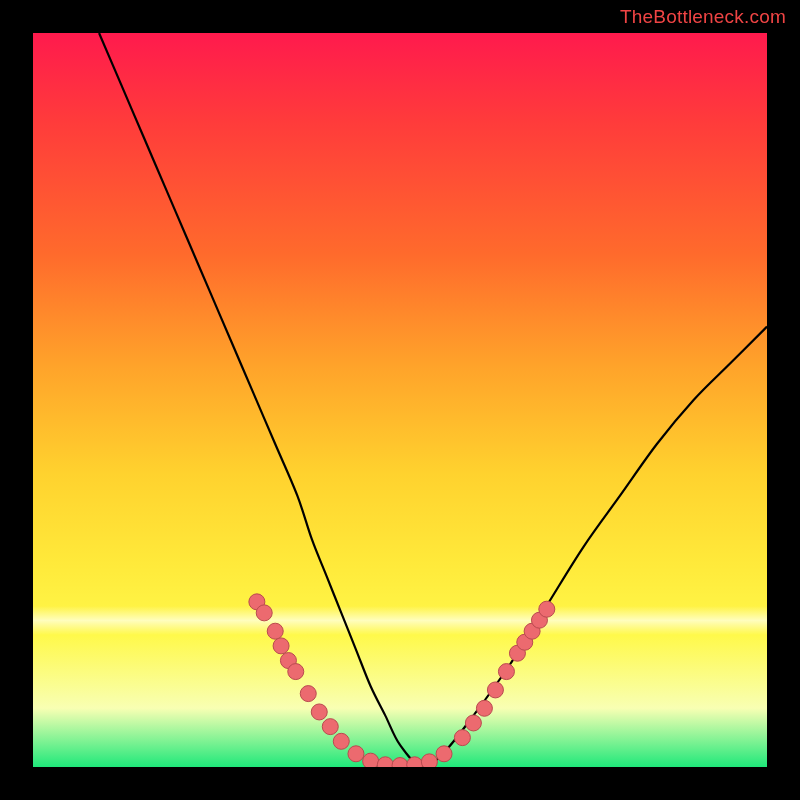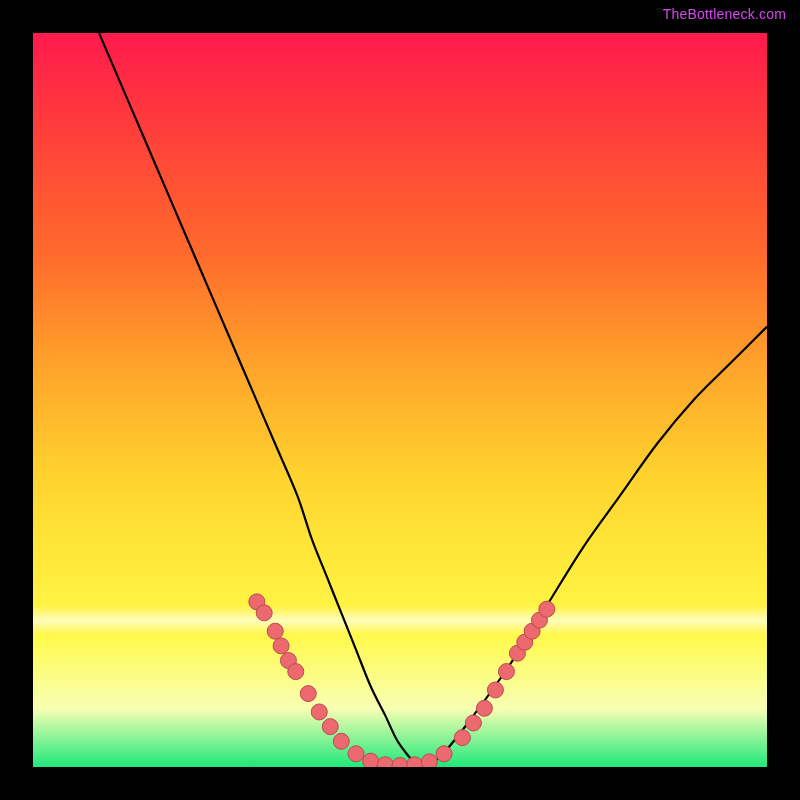--- a/index.html
+++ b/index.html
@@ -48,22 +48,22 @@
       to bottom,
       rgba(255,255,180,0.0) 0%,
       rgba(255,255,210,0.85) 50%,
       rgba(255,255,180,0.0) 100%
     );
   }
   .watermark {
     position: absolute;
     top: 6px;
     right: 14px;
-    color: #d946ef;
-    font-size: 14px;
+    color: #ef4444;
+    font-size: 19px;
     font-weight: 500;
     letter-spacing: 0.2px;
     user-select: none;
   }
   svg.curve {
     position: absolute;
     top: 0;
     left: 0;
     width: 734px;
     height: 734px;

